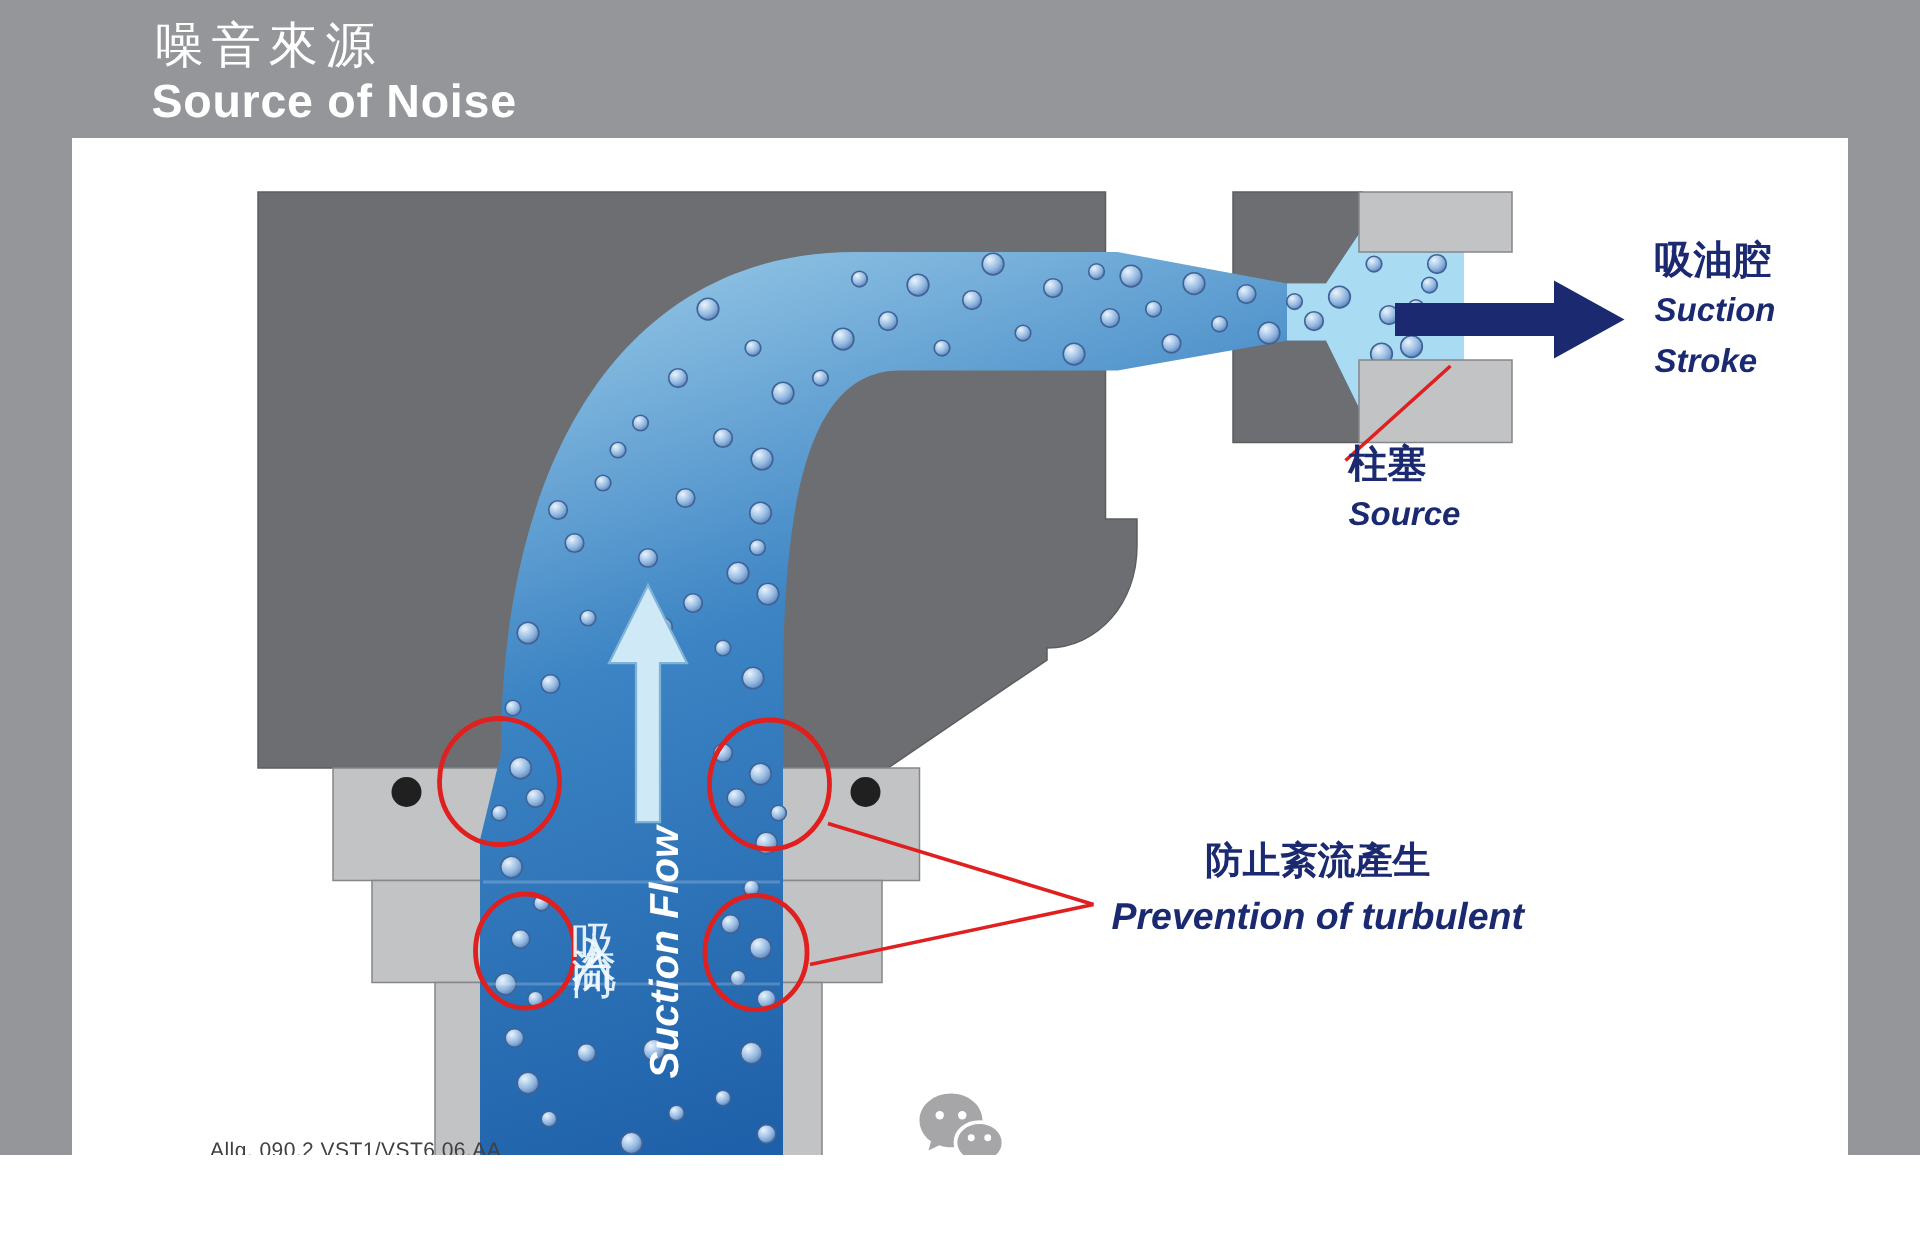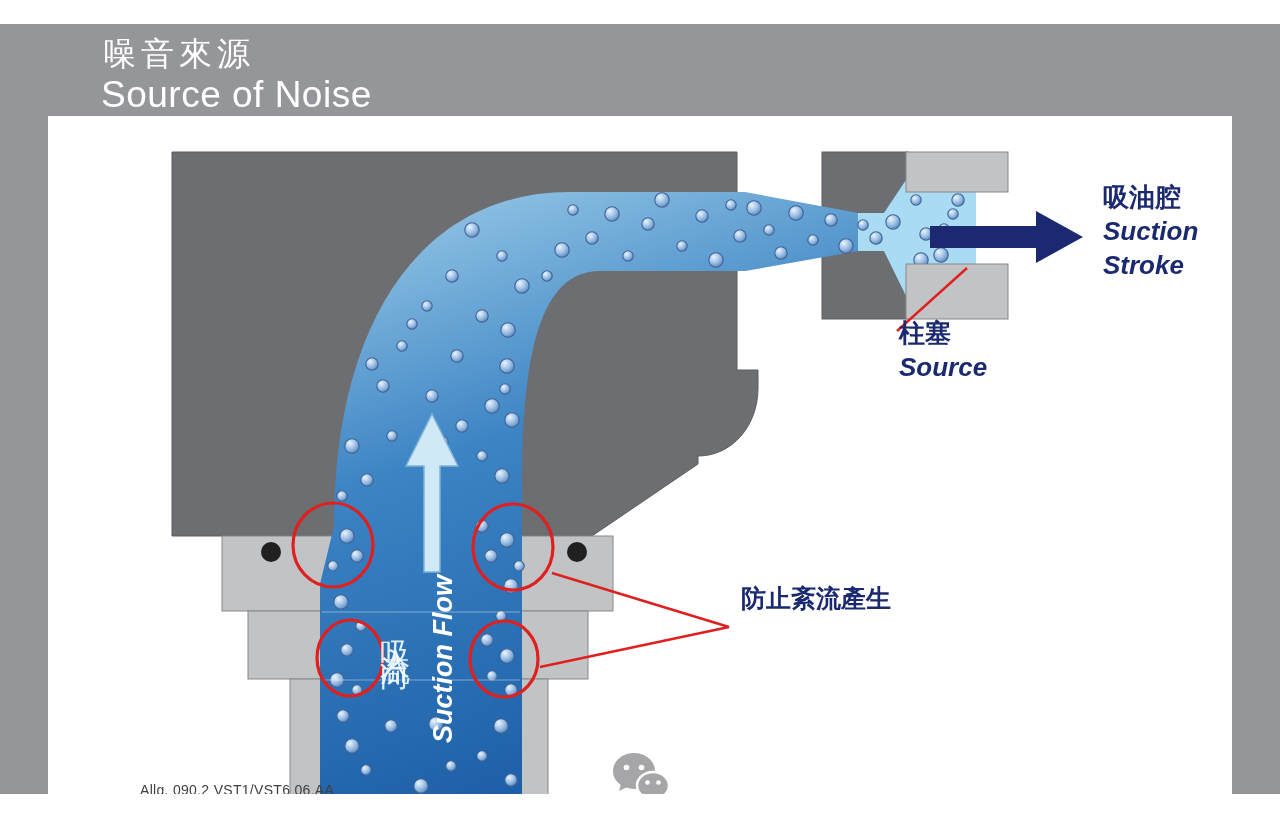--- a/index.html
+++ b/index.html
@@ -2,33 +2,32 @@
 <html style="--background-gray: #95969a; --housing-gray: #6c6e71; --flange-gray: #c2c3c5; --channel-blue-light: #a6d3ec; --channel-blue-mid: #3c84c4; --channel-blue-dark: #1a5ca6; --bore-blue: #a9dbf2; --arrow-light-blue: #cfe9f7; --label-navy: #1b2a70; --highlight-red: #e01f1f; --watermark-gray: #a1a1a3; --title-white: #ffffff;"><head>
 <meta charset="utf-8">
 <style>
   html,body{margin:0;padding:0;}
   body{font-family:"Liberation Sans", sans-serif;}
   .stage{
     position:relative;
     width:1280px;height:770px;
     background:var(--background-gray,#95969a);
     overflow:hidden;
-    margin-top:24px;
   }
   .abs{position:absolute;}
   
   .title-zh{
     left:103px;top:8px;
     font-family:"Liberation Serif","DejaVu Serif",serif;
     font-size:33px;letter-spacing:5px;
     color:var(--title-white,#fff);
   }
   .title-en{
     left:101px;top:50px;
-    font-size:37px;font-weight:400;letter-spacing:.5px;
+    font-size:31px;font-weight:700;letter-spacing:.5px;
     color:var(--title-white,#fff);
   }
   
   svg.diagram{position:absolute;left:0;top:0;}
   .slide-bg{fill:#ffffff;}
   .housing{fill:var(--housing-gray,#6c6e71);stroke:#5b5d60;stroke-width:1;}
   .flange{fill:var(--flange-gray,#c2c3c5);stroke:#86878a;stroke-width:1;}
   .oring{fill:#202020;}
   .channel{fill:url(#chanGrad);}
   #chanGrad stop:nth-of-type(1){stop-color:var(--channel-blue-light,#a6d3ec);}
@@ -36,21 +35,21 @@
   #chanGrad stop:nth-of-type(3){stop-color:var(--channel-blue-dark,#1a5ca6);}
   .bore{fill:var(--bore-blue,#a9dbf2);}
   .bubble{fill:url(#bubGrad);stroke:#3f6396;stroke-width:1.1;}
   .seam{stroke:rgba(255,255,255,.2);stroke-width:2;}
   .up-arrow{fill:var(--arrow-light-blue,#cfe9f7);stroke:#7fb4d8;stroke-width:1.5;}
   .navy-arrow{fill:var(--label-navy,#1b2a70);}
   .red-annot{stroke:var(--highlight-red,#e01f1f);fill:none;}
   
   .lbl{color:var(--label-navy,#1b2a70);line-height:34px;white-space:nowrap;}
   .lbl .zh{font-weight:700;font-size:26px;}
-  .lbl .en{font-weight:700;font-style:italic;font-size:26px;}
+  .lbl .en{font-weight:700;font-style:italic;font-size:22px;}
   .lbl-turb{line-height:37px;}
   .lbl-turb .zh{font-size:25px;}
   .lbl-turb .en{font-size:25px;}
   .vtext-zh{
     left:381px;top:592px;width:34px;
     writing-mode:vertical-rl;text-orientation:upright;
     font-size:30px;font-weight:500;letter-spacing:7px;
     color:rgba(240,250,255,.92);
   }
   .vtext-en{
@@ -226,20 +225,21 @@
     <div class="en">Stroke</div>
   </div>
 
   <div class="abs lbl" style="left:899px;top:292px;">
     <div class="zh">柱塞</div>
     <div class="en">Source</div>
   </div>
 
   <div class="abs lbl lbl-turb" style="left:741px;top:556px;text-align:center;">
     <div class="zh">防止紊流產生</div>
+    <div class="en">Prevention of turbulent</div>
   </div>
 
   <div class="abs vtext-zh">吸入流向</div>
   <div class="abs vtext-en">Suction Flow</div>
 
   <div class="abs doc-ref">Allg. 090.2 VST1/VST6 06.AA</div>
 
   <svg class="abs wm-icon" width="60" height="56" viewBox="0 0 60 56">
     <g fill="#a6a6a8">
       <path d="M24,3 C12.4,3 3,11 3,21 C3,26.6 6,31.6 10.7,34.9 L9,41 L16.2,37.5 C18.6,38.4 21.2,38.9 24,38.9 C35.6,38.9 45,30.9 45,21 C45,11 35.6,3 24,3 Z"></path>

